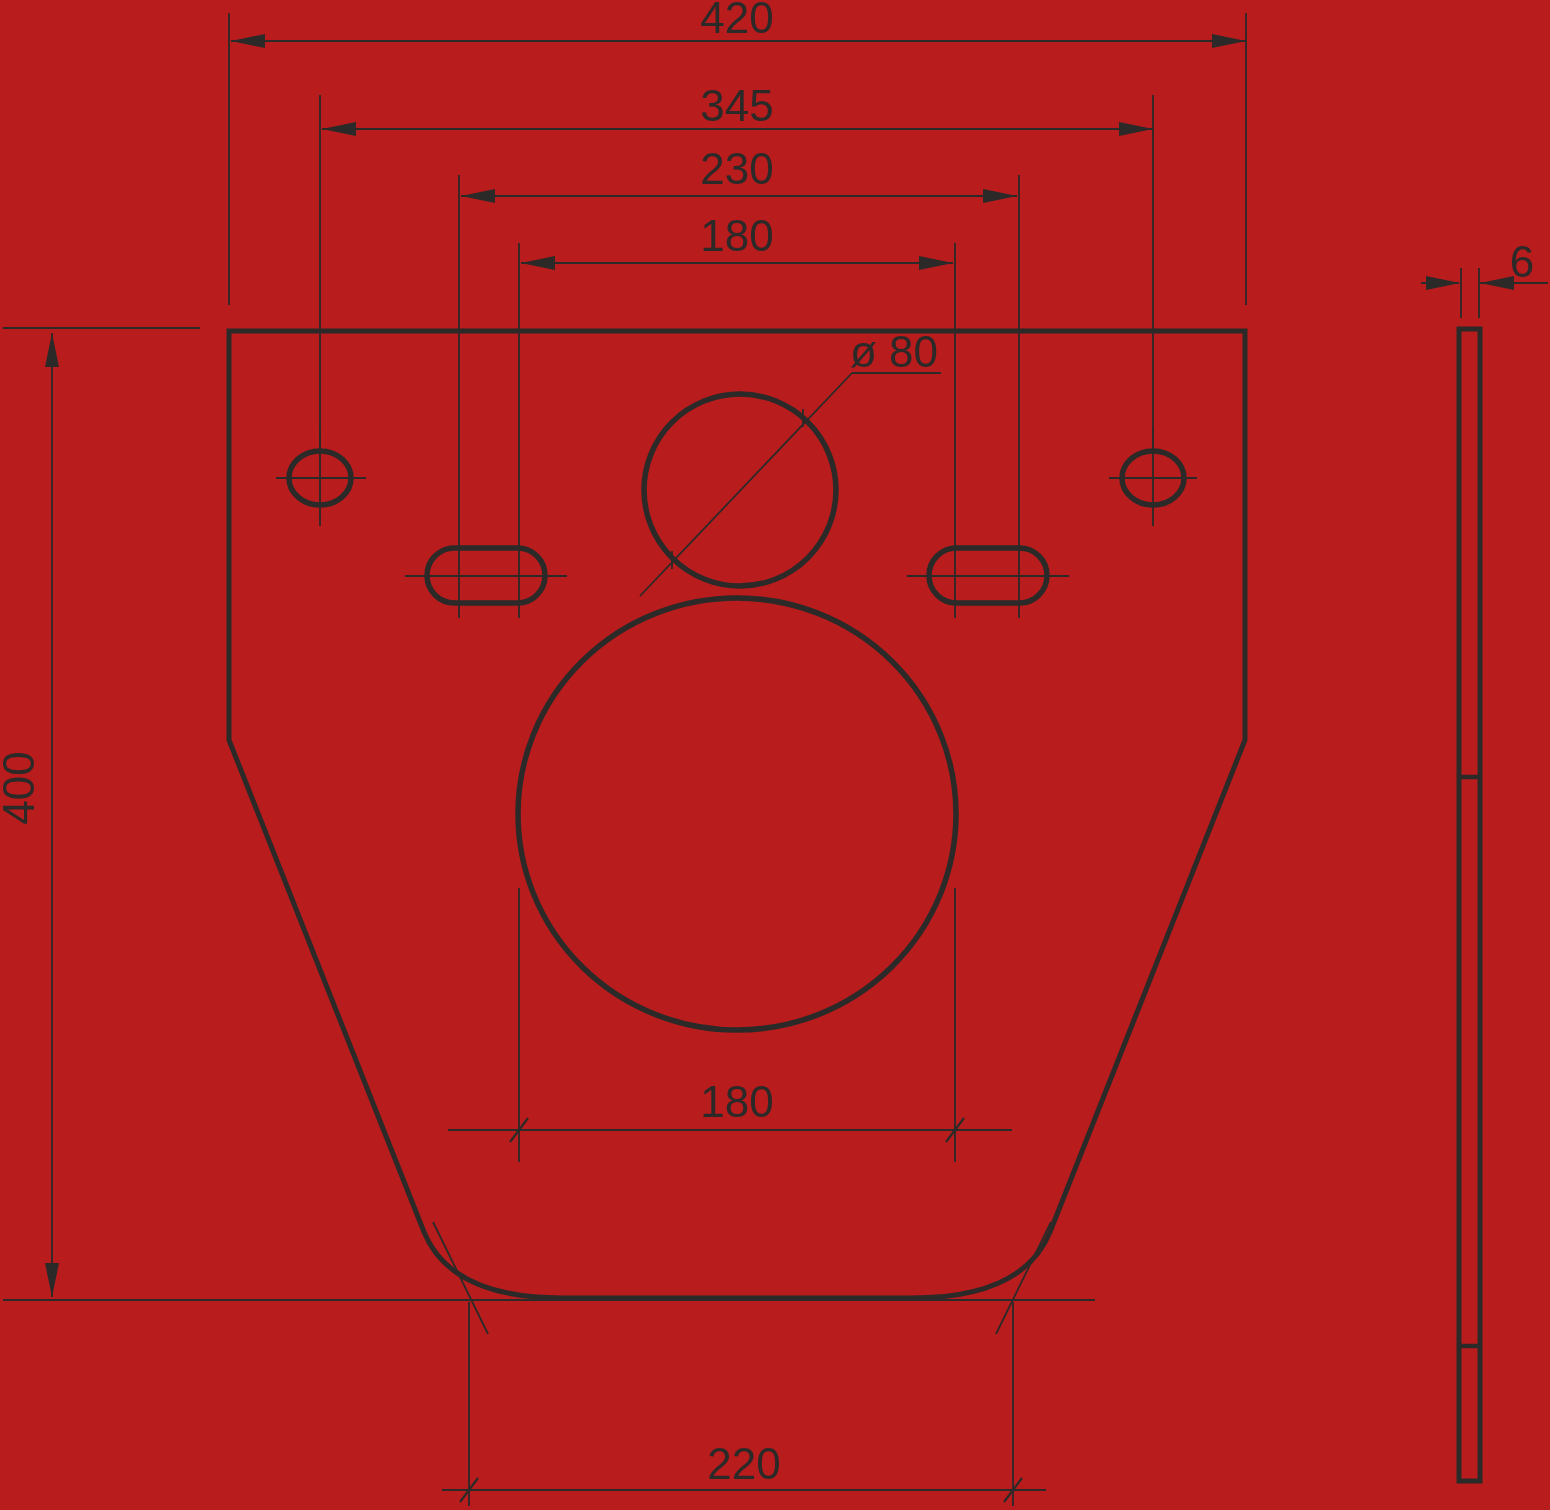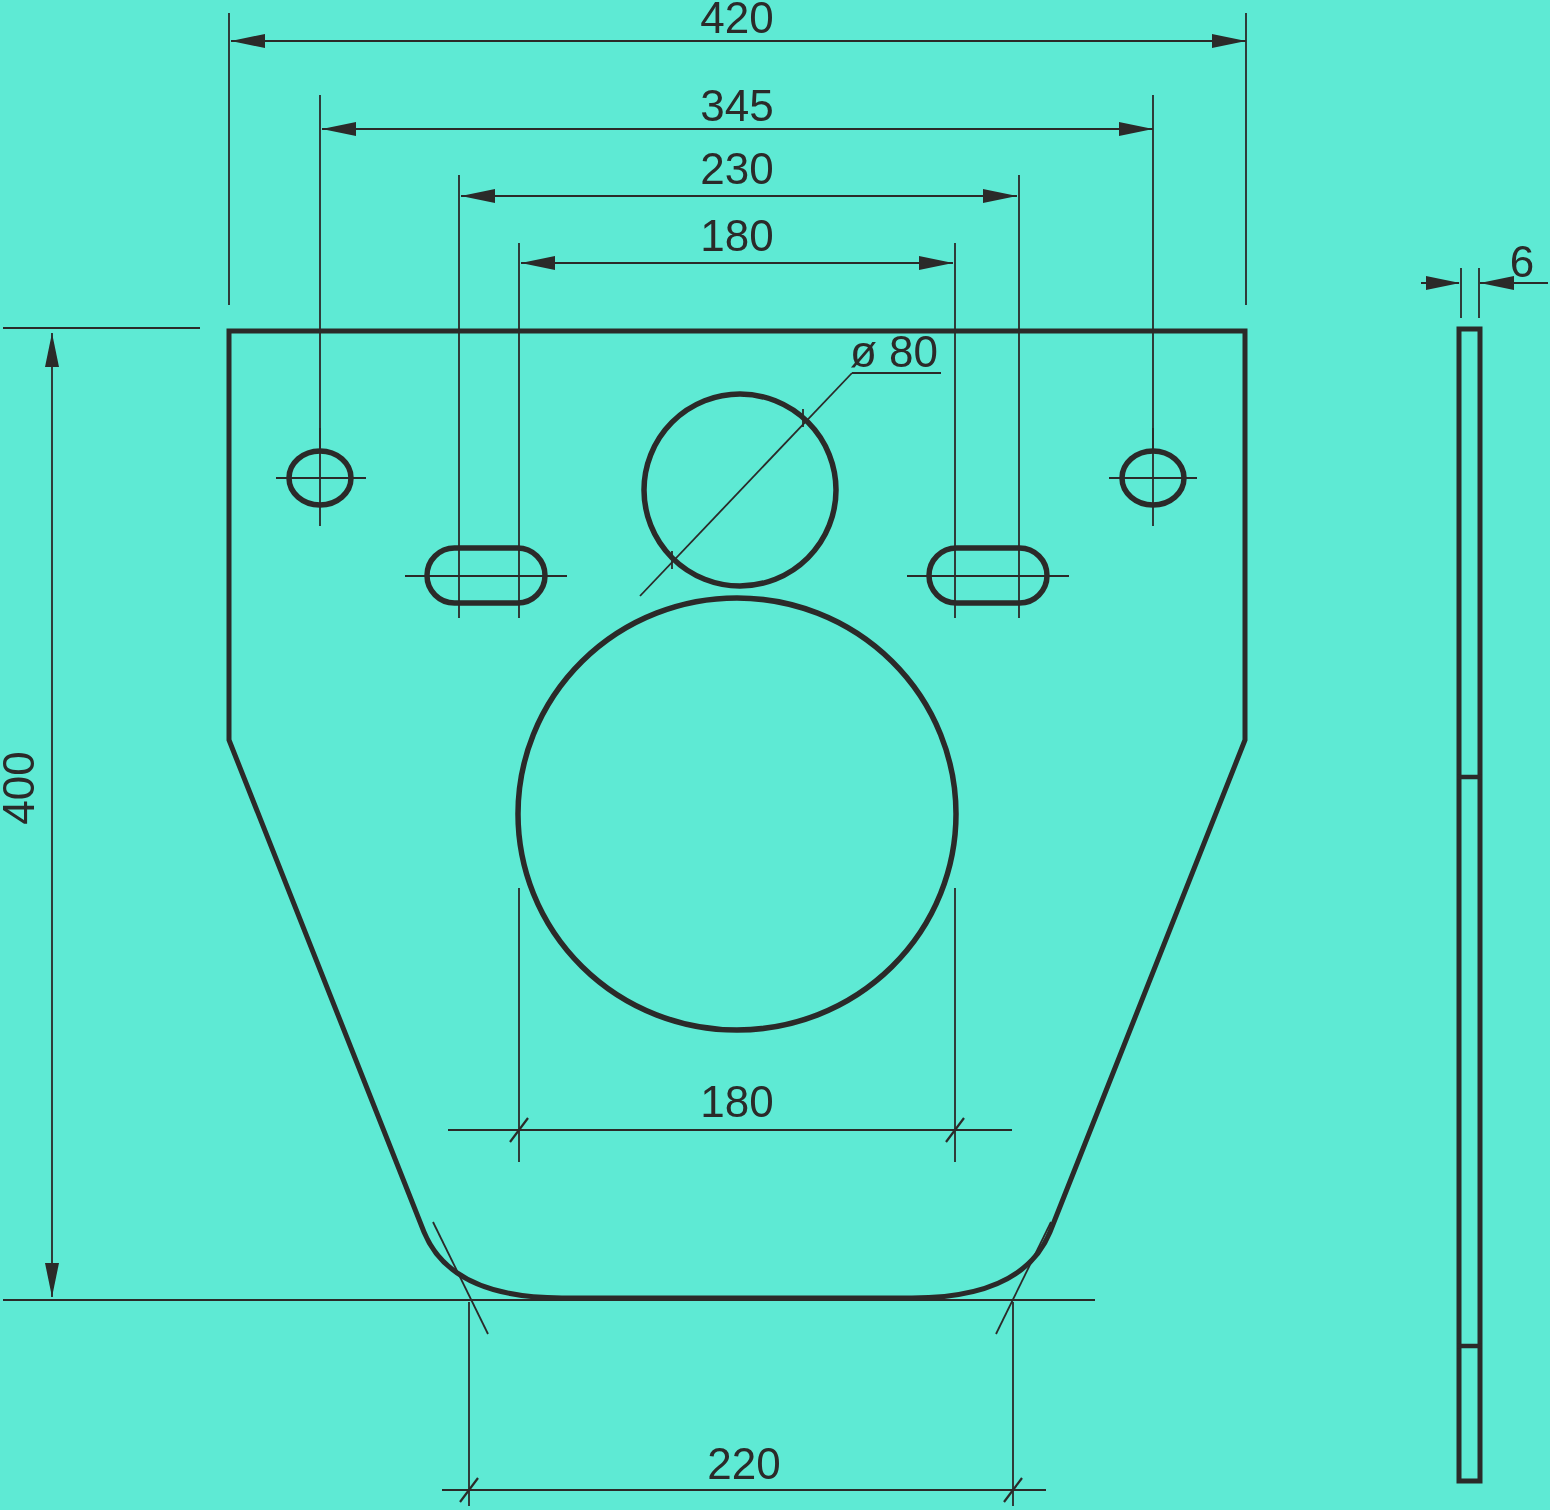--- a/index.html
+++ b/index.html
@@ -4,21 +4,21 @@
 <style>
   html, body {
     margin: 0;
     padding: 0;
     background: #ffffff;
   }
   .drawing-page {
     position: relative;
     width: 1550px;
     height: 1510px;
-    background: #5eead4;
+    background: #b91c1c;
     overflow: hidden;
   }
   svg { display: block; }
   .thin-line {
     stroke: #2b2a29;
     stroke-width: 1.8;
     fill: none;
   }
   .thick-line {
     stroke: #2b2a29;

